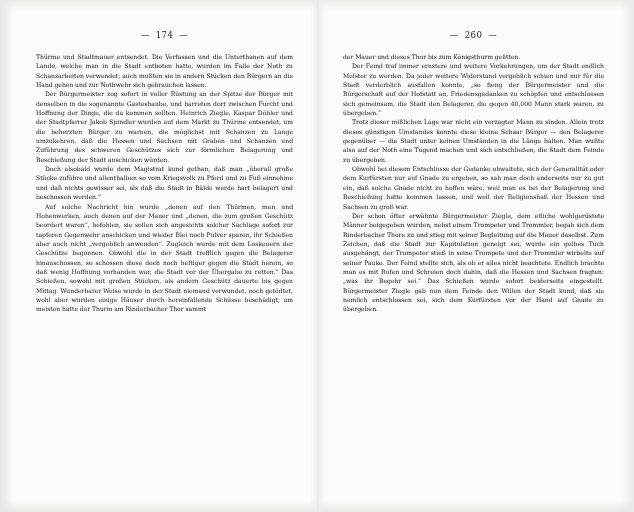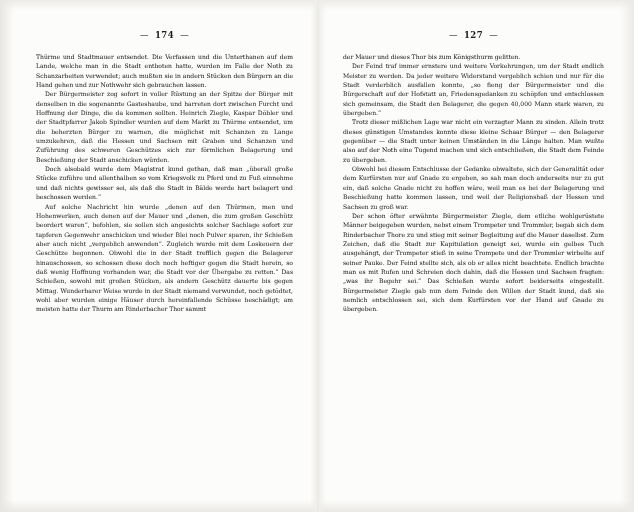--- a/index.html
+++ b/index.html
@@ -81,21 +81,21 @@
     color: #232323;
     margin-bottom: 11px;
     height: 11px;
   }
   .header .dash {
     font-size: 8.5px;
     color: #2b2b2b;
   }
   .folio {
     font-size: 8.5px;
-    font-weight: bold;
+    font-weight: normal;
     color: #1d1d1d;
   }
 
   .col {
     font-size: 6.05px;
     line-height: 9.35px;
     text-align: justify;
     color: #151515;
     hyphens: auto;
     -webkit-hyphens: auto;
@@ -134,21 +134,21 @@
         <p class="noindent">Thürme und Stadtmauer entsendet. Die Verfassen und die Unterthanen auf dem Lande, welche man in die Stadt entboten hatte, wurden im Falle der Noth zu Schanzarbeiten verwendet; auch mußten sie in andern Stücken den Bürgern an die Hand gehen und zur Nothwehr sich gebrauchen lassen.</p>
         <p>Der Bürgermeister zog sofort in voller Rüstung an der Spitze der Bürger mit denselben in die sogenannte Gasteshaube, und harreten dort zwischen Furcht und Hoffnung der Dinge, die da kommen sollten. Heinrich Ziegle, Kaspar Döbler und der Stadtpfarrer Jakob Spindler wurden auf dem Markt zu Thürme entsendet, um die beherzten Bürger zu warnen, die möglichst mit Schanzen zu Lange umzukehren, daß die Hessen und Sachsen mit Graben und Schanzen und Zuführung des schweren Geschützes sich zur förmlichen Belagerung und Beschießung der Stadt anschicken würden.</p>
         <p>Doch alsobald wurde dem Magistrat kund gethan, daß man „überall große Stücke zuführe und allenthalben so vom Kriegsvolk zu Pferd und zu Fuß einnehme und daß nichts gewisser sei, als daß die Stadt in Bälde werde hart belagert und beschossen werden.”</p>
         <p>Auf solche Nachricht hin wurde „denen auf den Thürmen, men und Hohenwerken, auch denen auf der Mauer und „denen, die zum großen Geschütz beordert waren”, befohlen, sie sollen sich angesichts solcher Sachlage sofort zur tapferen Gegenwehr anschicken und wieder Blei noch Pulver sparen, ihr Schießen aber auch nicht „vergeblich anwenden”. Zugleich wurde mit dem Loskeuern der Geschütze begonnen. Obwohl die in der Stadt trefflich gegen die Belagerer hinauschossen, so schossen diese doch noch heftiger gegen die Stadt herein, so daß wenig Hoffnung vorhanden war, die Stadt vor der Übergabe zu retten.” Das Schießen, sowohl mit großen Stücken, als andern Geschütz dauerte bis gegen Mittag. Wunderbarer Weise wurde in der Stadt niemand verwundet, noch getödtet, wohl aber wurden einige Häuser durch hereinfallende Schüsse beschädigt; am meisten hatte der Thurm am Rinderbacher Thor sammt</p>
       </div>
     </div>
 
     <div class="leaf leaf-right">
       <div class="header">
         <span class="dash">—</span>
-        <span class="folio">127</span>
+        <span class="folio">260</span>
         <span class="dash">—</span>
       </div>
       <div class="col">
         <p class="noindent">der Mauer und dieses Thor bis zum Königsthurm gelitten.</p>
         <p>Der Feind traf immer ernstere und weitere Vorkehrungen, um der Stadt endlich Meister zu werden. Da jeder weitere Widerstand vergeblich schien und nur für die Stadt verderblich ausfallen konnte, „so fieng der Bürgermeister und die Bürgerschaft auf der Hofstatt an, Friedensgedanken zu schöpfen und entschlossen sich gemeinsam, die Stadt den Belagerer, die gegen 40,000 Mann stark waren, zu übergeben.”</p>
         <p>Trotz dieser mißlichen Lage war nicht ein verzagter Mann zu sinden. Allein trotz dieses günstigen Umstandes konnte diese kleine Schaar Bürger — den Belagerer gegenüber — die Stadt unter keinen Umständen in die Länge halten. Man wußte also auf der Noth eine Tugend machen und sich entschließen, die Stadt dem Feinde zu übergeben.</p>
         <p>Obwohl bei diesem Entschlusse der Gedanke obwaltete, sich der Generalität oder dem Kurfürsten nur auf Gnade zu ergeben, so sah man doch anderseits nur zu gut ein, daß solche Gnade nicht zu hoffen wäre, weil man es bei der Belagerung und Beschießung hatte kommen lassen, und weil der Religionshaß der Hessen und Sachsen zu groß war.</p>
         <p>Der schon öfter erwähnte Bürgermeister Ziegle, dem etliche wohlgerüstete Männer beigegeben wurden, nebst einem Trompeter und Trommler, begab sich dem Rinderbacher Thore zu und stieg mit seiner Begleitung auf die Mauer daselbst. Zum Zeichen, daß die Stadt zur Kapitulation geneigt sei, wurde ein gelbes Tuch ausgehängt, der Trompeter stieß in seine Trompete und der Trommler wirbelte auf seiner Pauke. Der Feind stellte sich, als ob er alles nicht beachtete. Endlich brachte man es mit Rufen und Schreien doch dahin, daß die Hessen und Sachsen fragten: „was ihr Begehr sei.” Das Schießen wurde sofort beiderseits eingestellt. Bürgermeister Ziegle gab nun dem Feinde den Willen der Stadt kund, daß sie nemlich entschlossen sei, sich dem Kurfürsten vor der Hand auf Gnade zu übergeben.</p>
       </div>
     </div>

